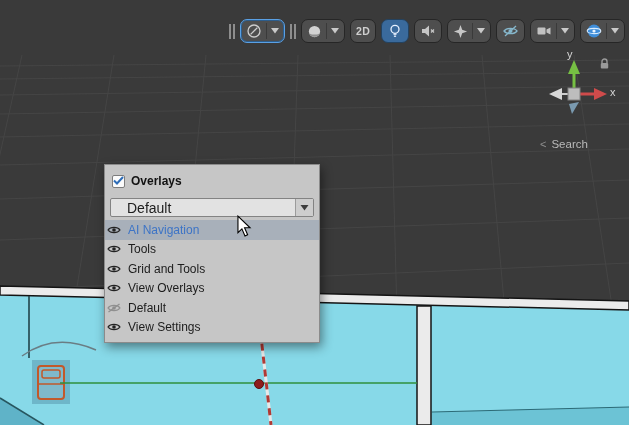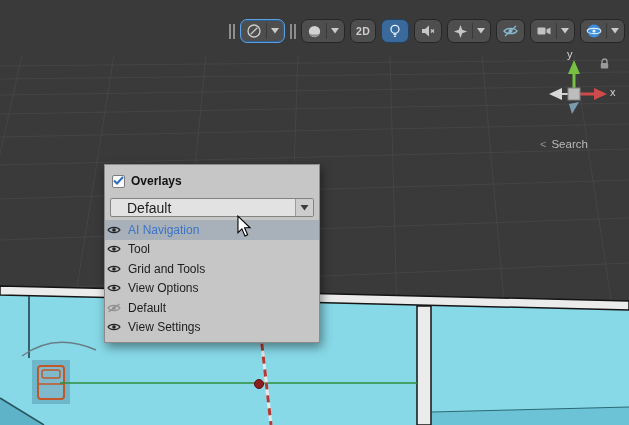--- a/index.html
+++ b/index.html
@@ -240,35 +240,35 @@
         <path d="M1 5 C3.5 1.5 10.5 1.5 13 5 C10.5 8.5 3.5 8.5 1 5 Z" fill="none" stroke="#222" stroke-width="1.2"></path>
         <circle cx="7" cy="5" r="1.8" fill="#222"></circle>
       </svg>
       <span class="mlabel">AI Navigation</span>
     </div>
     <div class="mrow">
       <svg width="14" height="10" viewBox="0 0 14 10">
         <path d="M1 5 C3.5 1.5 10.5 1.5 13 5 C10.5 8.5 3.5 8.5 1 5 Z" fill="none" stroke="#222" stroke-width="1.2"></path>
         <circle cx="7" cy="5" r="1.8" fill="#222"></circle>
       </svg>
-      <span class="mlabel">Tool</span>
+      <span class="mlabel">Tools</span>
     </div>
     <div class="mrow">
       <svg width="14" height="10" viewBox="0 0 14 10">
         <path d="M1 5 C3.5 1.5 10.5 1.5 13 5 C10.5 8.5 3.5 8.5 1 5 Z" fill="none" stroke="#222" stroke-width="1.2"></path>
         <circle cx="7" cy="5" r="1.8" fill="#222"></circle>
       </svg>
       <span class="mlabel">Grid and Tools</span>
     </div>
     <div class="mrow">
       <svg width="14" height="10" viewBox="0 0 14 10">
         <path d="M1 5 C3.5 1.5 10.5 1.5 13 5 C10.5 8.5 3.5 8.5 1 5 Z" fill="none" stroke="#222" stroke-width="1.2"></path>
         <circle cx="7" cy="5" r="1.8" fill="#222"></circle>
       </svg>
-      <span class="mlabel">View Options</span>
+      <span class="mlabel">View Overlays</span>
     </div>
     <div class="mrow">
       <svg width="14" height="10" viewBox="0 0 14 10">
         <path d="M1 5 C3.5 1.5 10.5 1.5 13 5 C10.5 8.5 3.5 8.5 1 5 Z" fill="none" stroke="#8f8f8f" stroke-width="1.2"></path>
         <circle cx="7" cy="5" r="1.8" fill="#8f8f8f"></circle>
         <line x1="1.5" y1="9" x2="12.5" y2="1" stroke="#8f8f8f" stroke-width="1.2"></line>
       </svg>
       <span class="mlabel">Default</span>
     </div>
     <div class="mrow">

